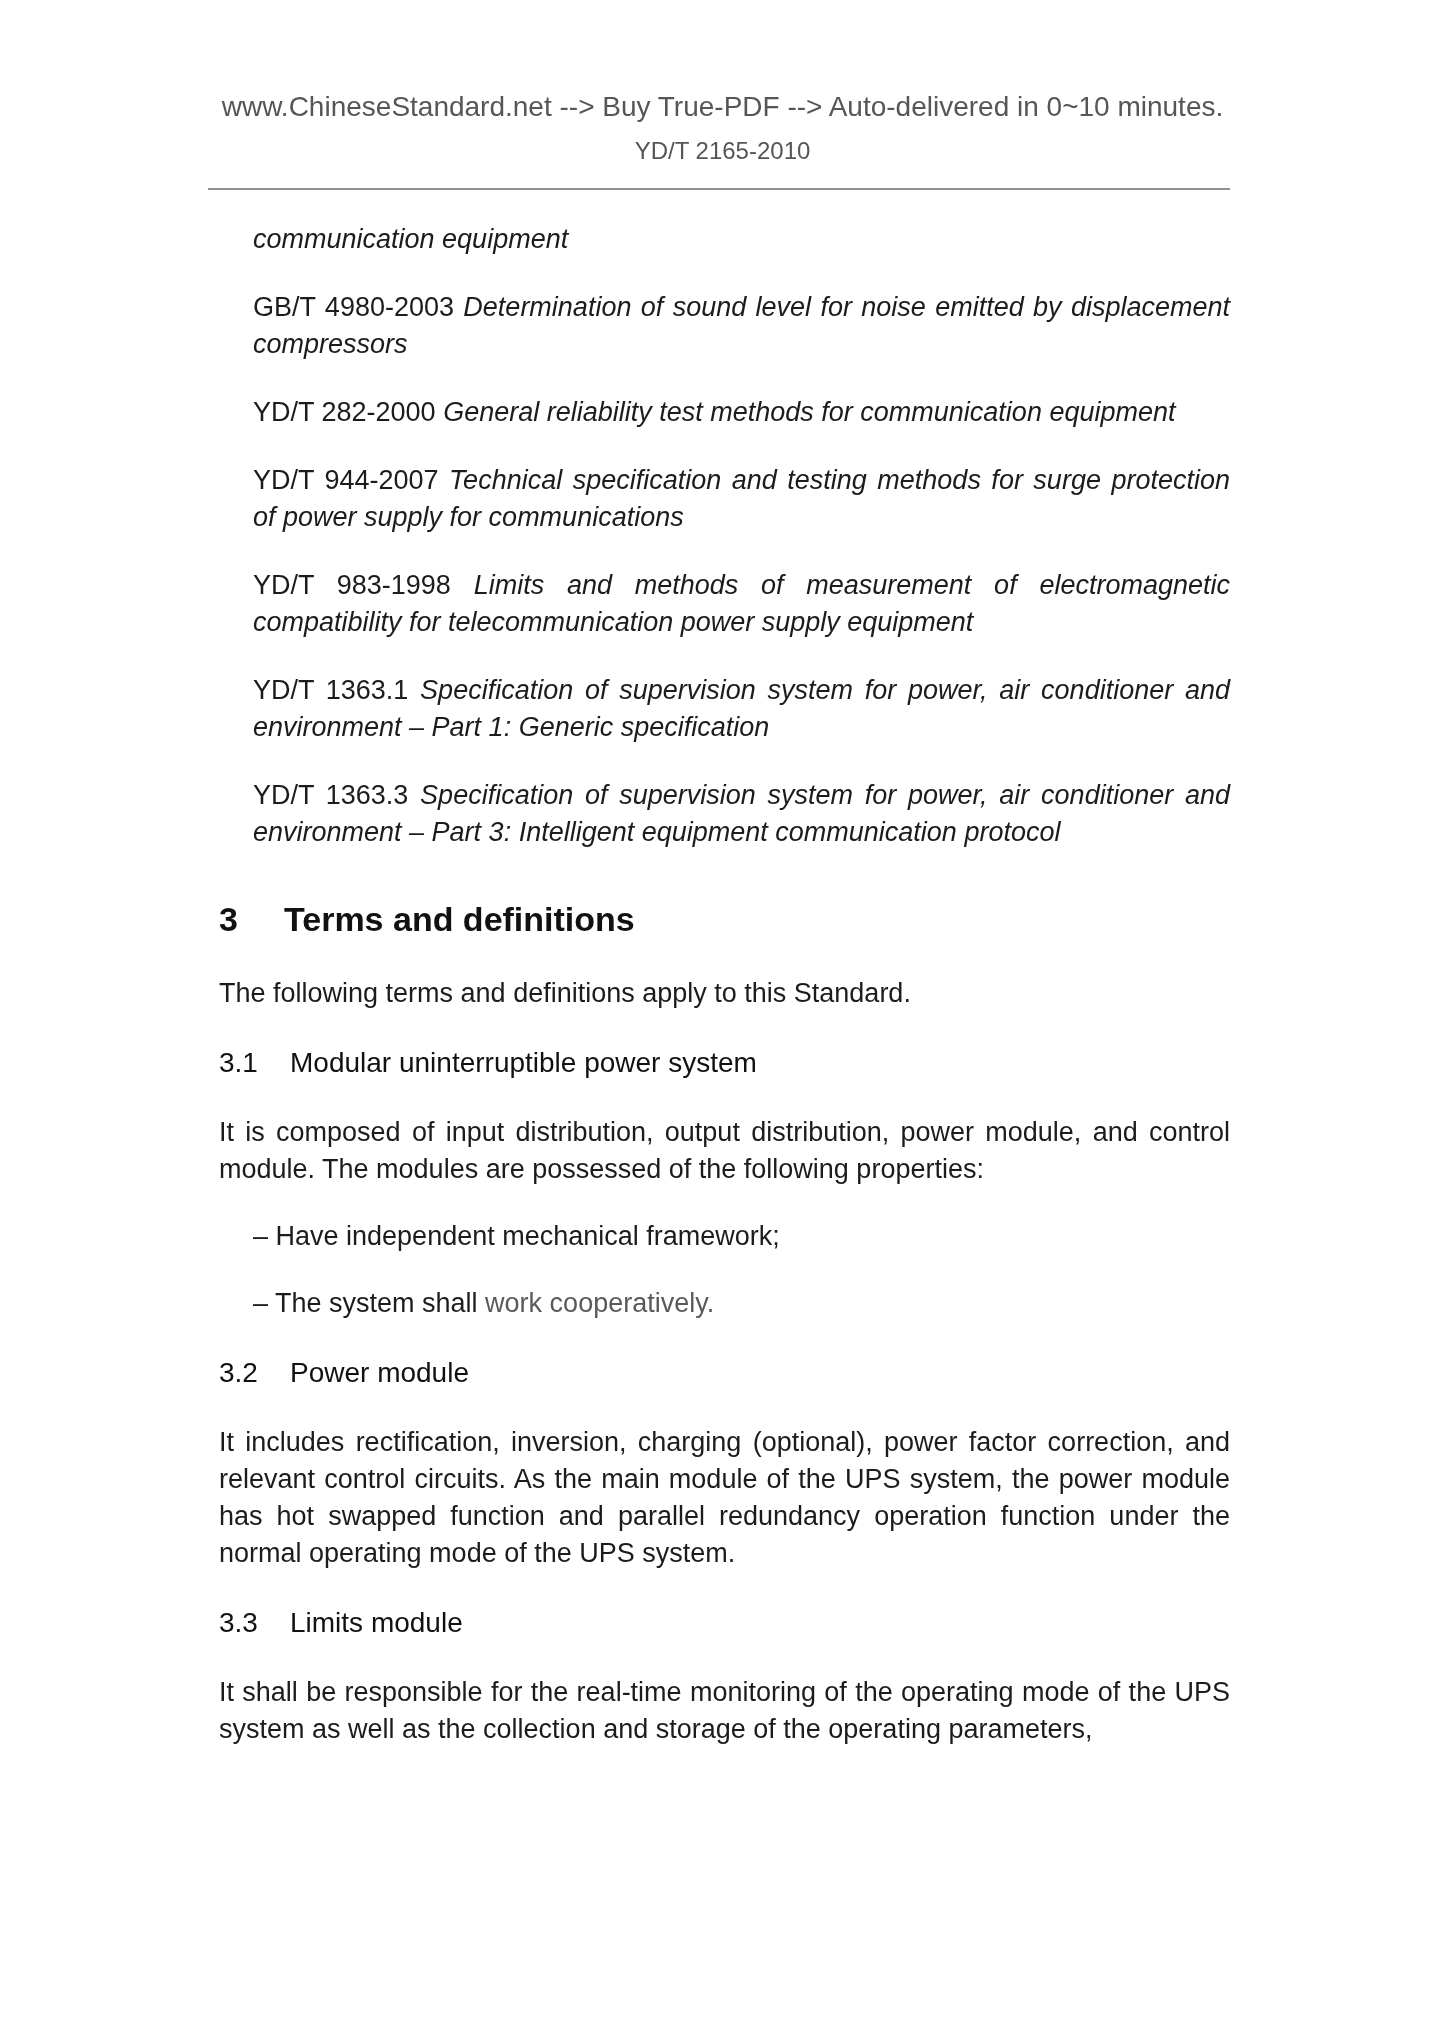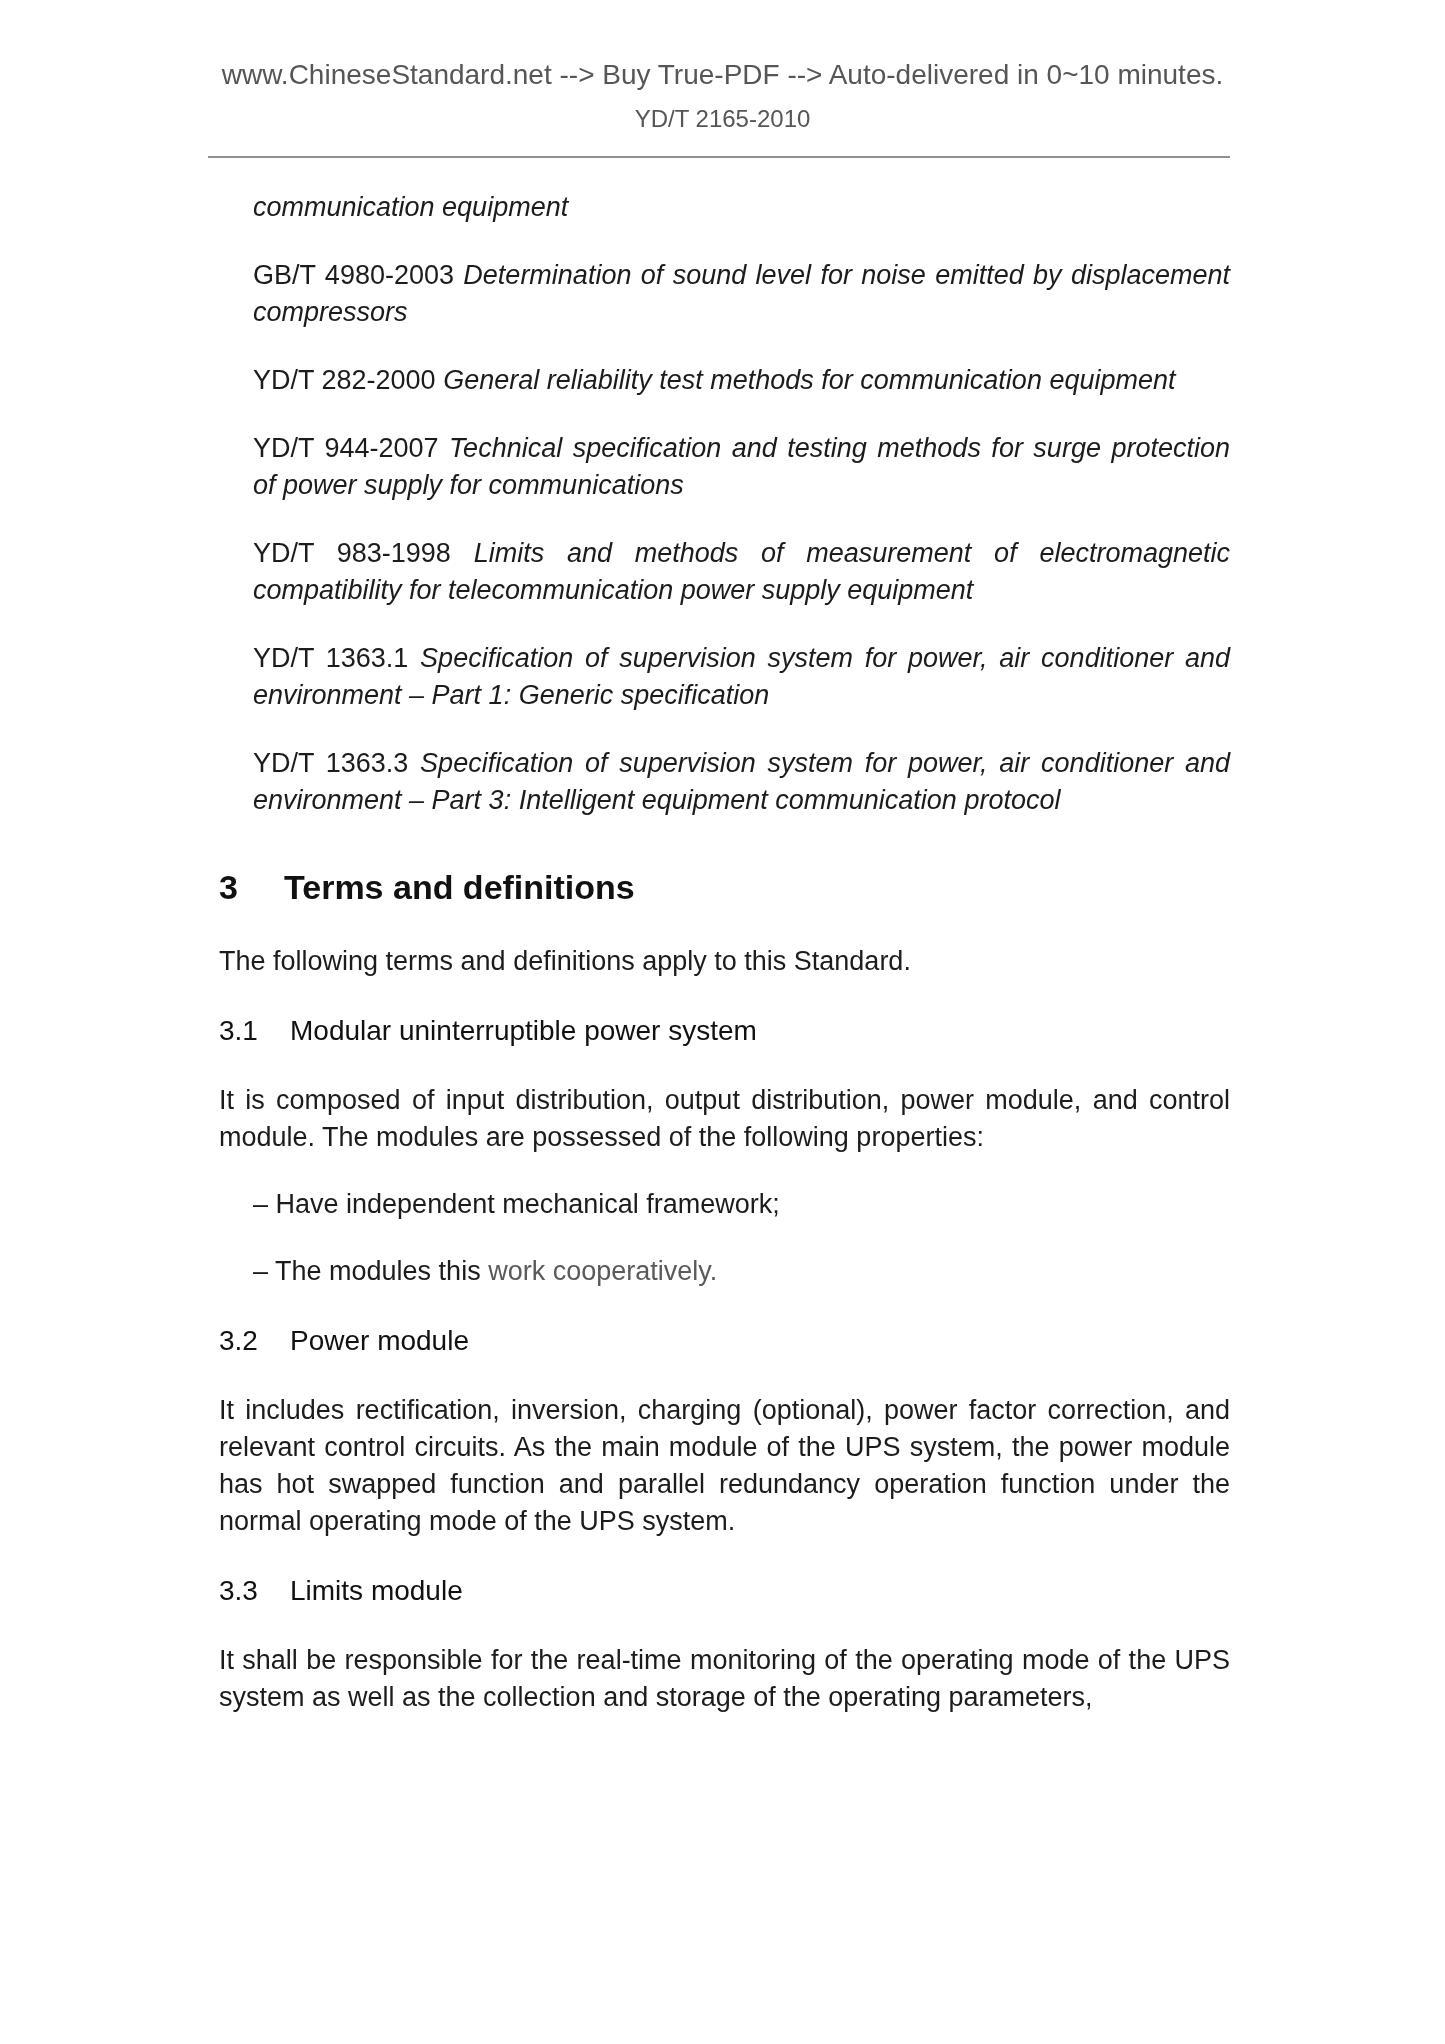--- a/index.html
+++ b/index.html
@@ -3,20 +3,21 @@
 <meta charset="utf-8">
 <style>
   html,body { margin:0; padding:0; background:#ffffff; }
   .page {
     position:relative;
     width:1445px; height:1733px;
     background:#ffffff;
     overflow:hidden;
     font-family:"Liberation Sans", sans-serif;
     color:#1c1c1c;
+    margin-top:32px;
   }
   
   .page-header { padding-top:58px; text-align:center; color:#565656; }
   .hdr-line1 { font-size:28px; line-height:34px; }
   .hdr-line2 { font-size:24px; line-height:30px; margin-top:12px; }
   .rule {
     border:none; border-top:2px solid #909090;
     margin:22px 0 0 208px; width:1022px; height:0;
   }
   
@@ -91,21 +92,21 @@
 
     <p class="body-p">The following terms and definitions apply to this Standard.</p>
 
     <h2 class="sub"><span class="num">3.1</span><span>Modular uninterruptible power system</span></h2>
 
     <p class="body-p">It is composed of input distribution, output distribution, power module, and control module. The modules are possessed of the following properties:</p>
 
     <p class="li"><span>– Have independent mechanical framework;</span><span class="muted"></span></p>
 
 
-    <p class="li"><span>– The modules this </span><span class="muted">work cooperatively.</span></p>
+    <p class="li"><span>– The system shall </span><span class="muted">work cooperatively.</span></p>
 
     <h2 class="sub"><span class="num">3.2</span><span>Power module</span></h2>
 
     <p class="body-p">It includes rectification, inversion, charging (optional), power factor correction, and relevant control circuits. As the main module of the UPS system, the power module has hot swapped function and parallel redundancy operation function under the normal operating mode of the UPS system.</p>
 
     <h2 class="sub"><span class="num">3.3</span><span>Limits module</span></h2>
 
     <p class="body-p">It shall be responsible for the real-time monitoring of the operating mode of the UPS system as well as the collection and storage of the operating parameters,</p>
 
   </div>

